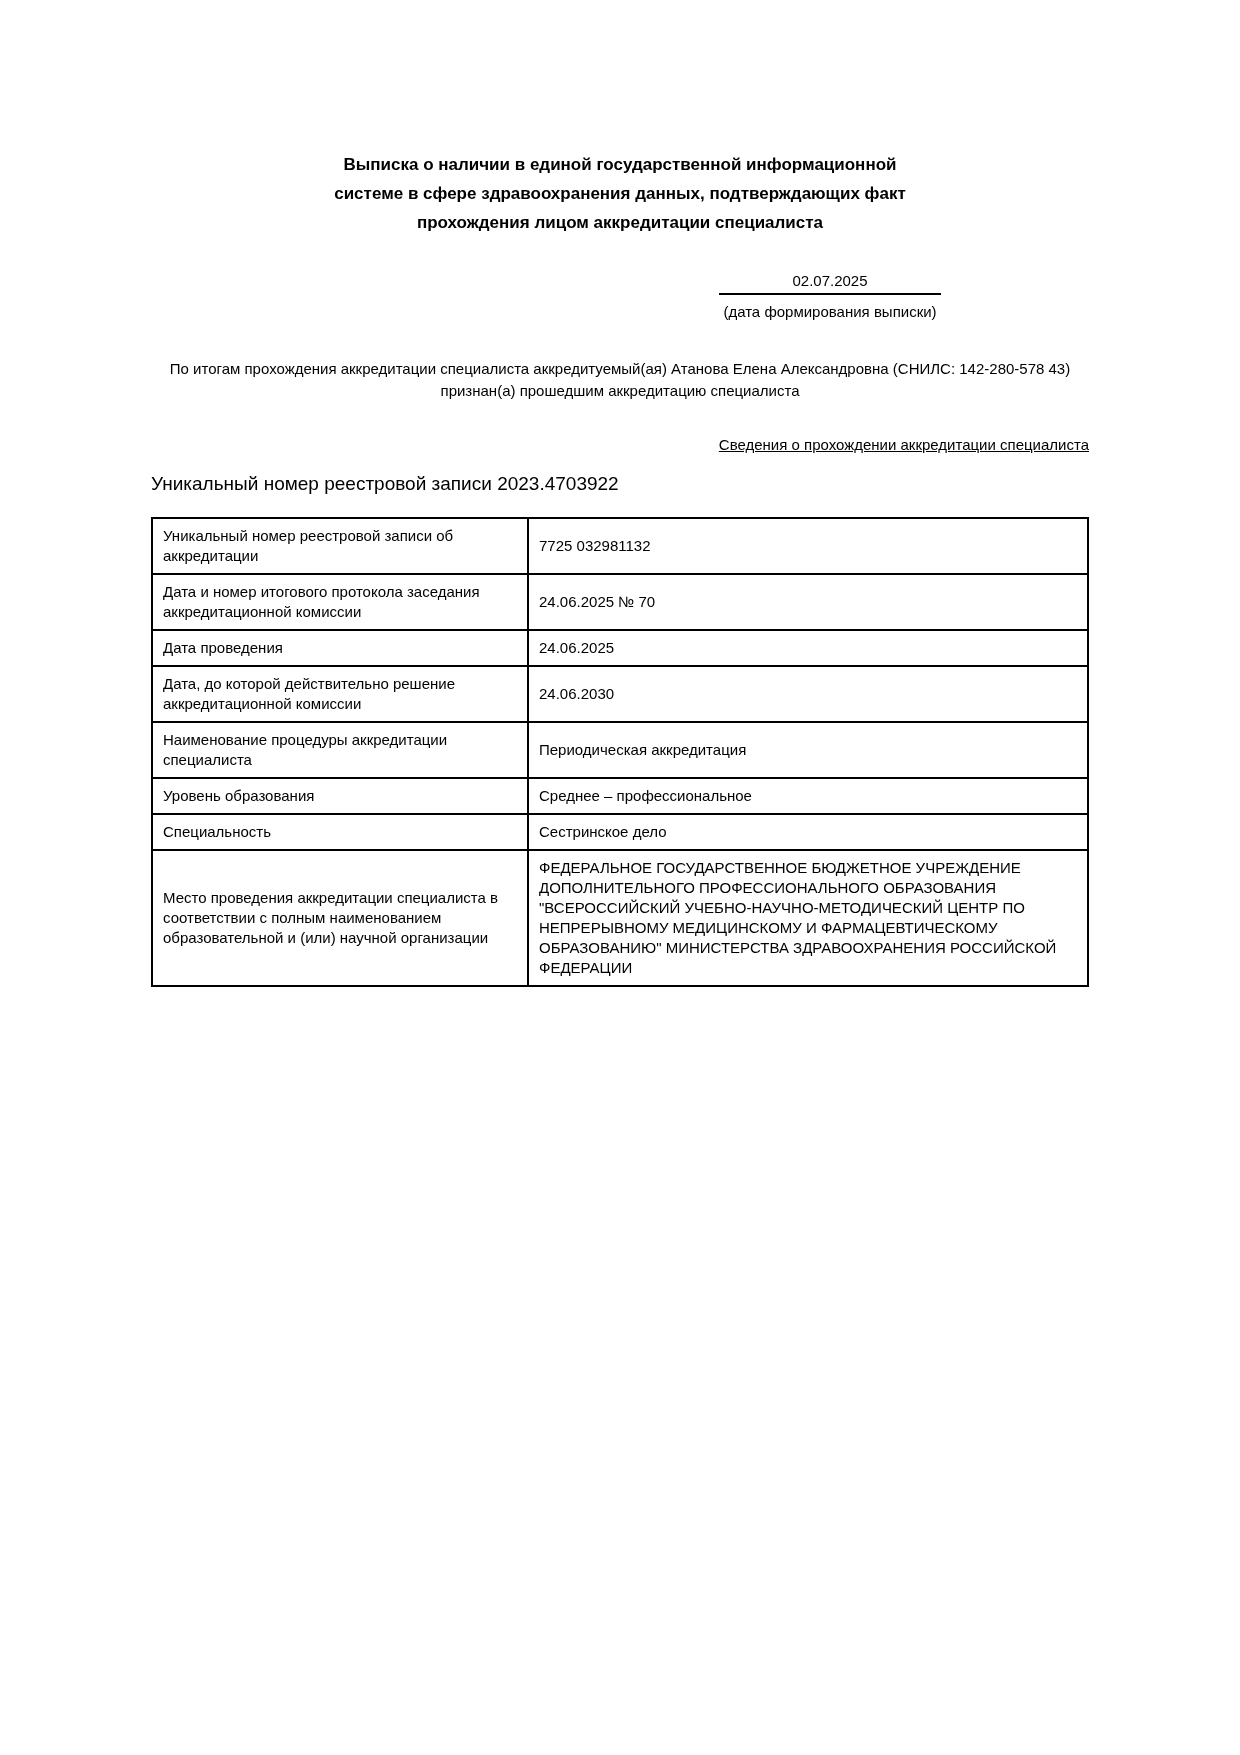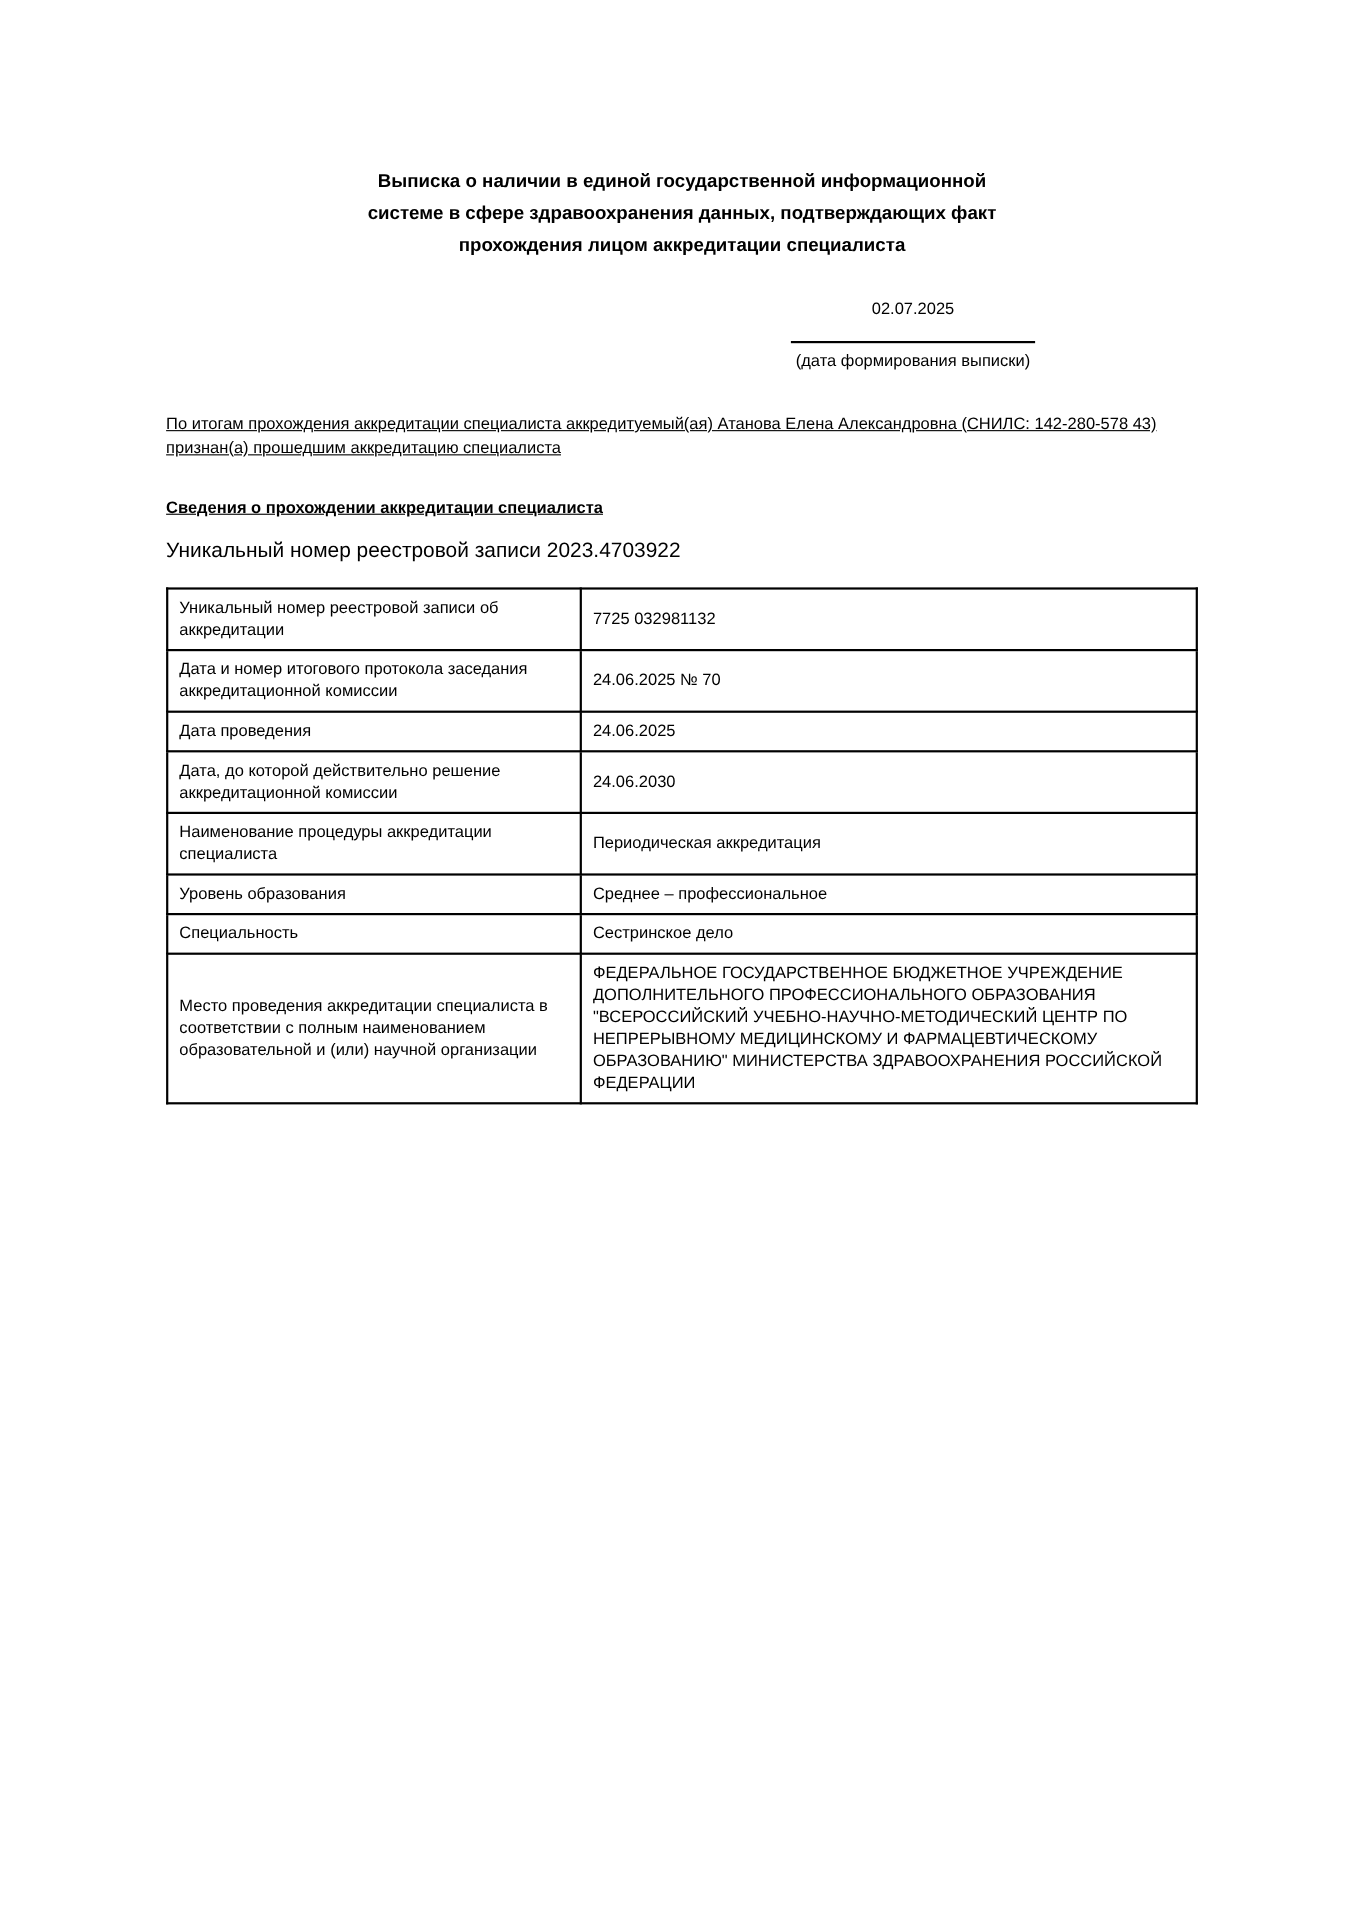--- a/index.html
+++ b/index.html
@@ -22,41 +22,40 @@
     line-height: 29px;
   }
   .date-block {
     width: 222px;
     margin: 35px 148px 0 auto;
     text-align: center;
   }
   .date-value {
     font-size: 15px;
     line-height: 18px;
-    padding-bottom: 20px;
+    padding-bottom: 3px;
     border-bottom: 2px solid #000;
   }
   .date-caption {
     font-size: 15px;
     line-height: 18px;
     padding-top: 8px;
   }
   .intro {
     margin-top: 37px;
+    text-align: center;
     font-size: 15px;
     line-height: 22px;
-    text-decoration: underline;
   }
   .section-heading {
     margin-top: 33px;
-    text-align: left;
+    text-align: right;
     font-size: 15px;
     line-height: 20px;
     text-decoration: underline;
-    font-weight: bold;
   }
   .record-heading {
     margin-top: 17px;
     text-align: left;
     font-size: 19px;
     font-weight: normal;
     line-height: 24px;
   }
   table.acc-table {
     margin-top: 21px;

